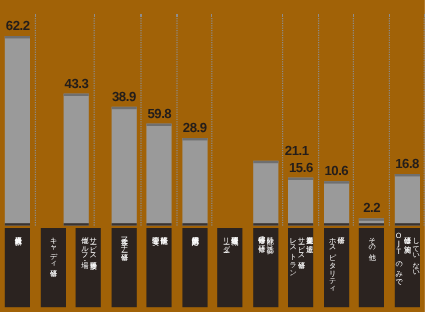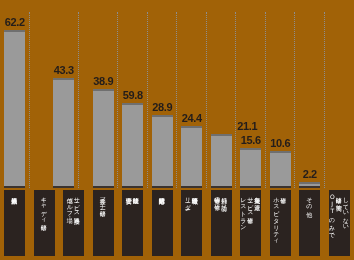--- a/index.html
+++ b/index.html
@@ -106,44 +106,44 @@
       <div class="slot" style="left: 118px; width: 29.5px;">
         <div class="sep" style="left: 28.5px;"></div>
         <div class="bar" style="width: 20.65px; left: 4.425px; height: 84.6771px; background: rgb(154, 154, 154);"></div>
         <div class="val" style="left: 0px; width: 29.5px; bottom: 86.6771px; color: rgb(35, 29, 27);">59.8</div>
       </div>
       <div class="slot" style="left: 147.5px; width: 29.5px;">
         <div class="sep" style="left: 28.5px;"></div>
         <div class="bar" style="width: 20.65px; left: 4.425px; height: 73.4886px; background: rgb(154, 154, 154);"></div>
         <div class="val" style="left: 0px; width: 29.5px; bottom: 75.4886px; color: rgb(35, 29, 27);">28.9</div>
       </div>
-      <div class="slot" style="left: 177px; width: 29.5px;">
-        <div class="sep" style="left: 28.5px;"></div>
-        <div class="bar" style="width: 20.65px; left: 4.425px; height: 62.0457px; background: rgb(154, 154, 154);"></div>
-        <div class="val" style="left: 0px; width: 29.5px; bottom: 64.0457px; color: rgb(35, 29, 27);">24.4</div>
-      </div>
       <div class="slot" style="left: 206.5px; width: 29.5px;">
         <div class="sep" style="left: 28.5px;"></div>
         <div class="bar" style="width: 20.65px; left: 4.425px; height: 53.6543px; background: rgb(154, 154, 154);"></div>
         <div class="val" style="left: 0px; width: 29.5px; bottom: 55.6543px; color: rgb(35, 29, 27); margin-left: 26px;">21.1</div>
       </div>
       <div class="slot" style="left: 236px; width: 29.5px;">
         <div class="sep" style="left: 28.5px;"></div>
         <div class="bar" style="width: 20.65px; left: 4.425px; height: 39.6686px; background: rgb(154, 154, 154);"></div>
         <div class="val" style="left: 0px; width: 29.5px; bottom: 41.6686px; color: rgb(35, 29, 27);">15.6</div>
       </div>
       <div class="slot" style="left: 265.5px; width: 29.5px;">
         <div class="sep" style="left: 28.5px;"></div>
         <div class="bar" style="width: 20.65px; left: 4.425px; height: 36.6171px; background: rgb(154, 154, 154);"></div>
         <div class="val" style="left: 0px; width: 29.5px; bottom: 38.6171px; color: rgb(35, 29, 27);">10.6</div>
       </div>
       <div class="slot" style="left: 295px; width: 29.5px;">
         <div class="sep" style="left: 28.5px;"></div>
         <div class="bar" style="width: 20.65px; left: 4.425px; height: 5.59429px; background: rgb(154, 154, 154);"></div>
         <div class="val" style="left: 0px; width: 29.5px; bottom: 7.59429px; color: rgb(35, 29, 27);">2.2</div>
+      </div>
+      <div class="slot" style="left: 324.5px; width: 29.5px;">
+        <div class="sep" style="left: 28.5px;"></div>
+        <div class="bar" style="width: 20.65px; left: 4.425px; height: 42.72px; background: rgb(154, 154, 154);"></div>
+        <div class="val" style="left: 0px; width: 29.5px; bottom: 44.72px; color: rgb(35, 29, 27);">16.8</div>
       </div>
     </div>
 
   <div id="labels">
       <div class="lbox" style="left: 4.425px; width: 20.65px; background: rgb(43, 35, 32);">
         <div class="lcol">新人社員研修</div>
       </div>
       <div class="lbox" style="left: 33.925px; width: 20.65px; background: rgb(43, 35, 32);">
         <div class="lcol">キャディ研修</div>
       </div>

